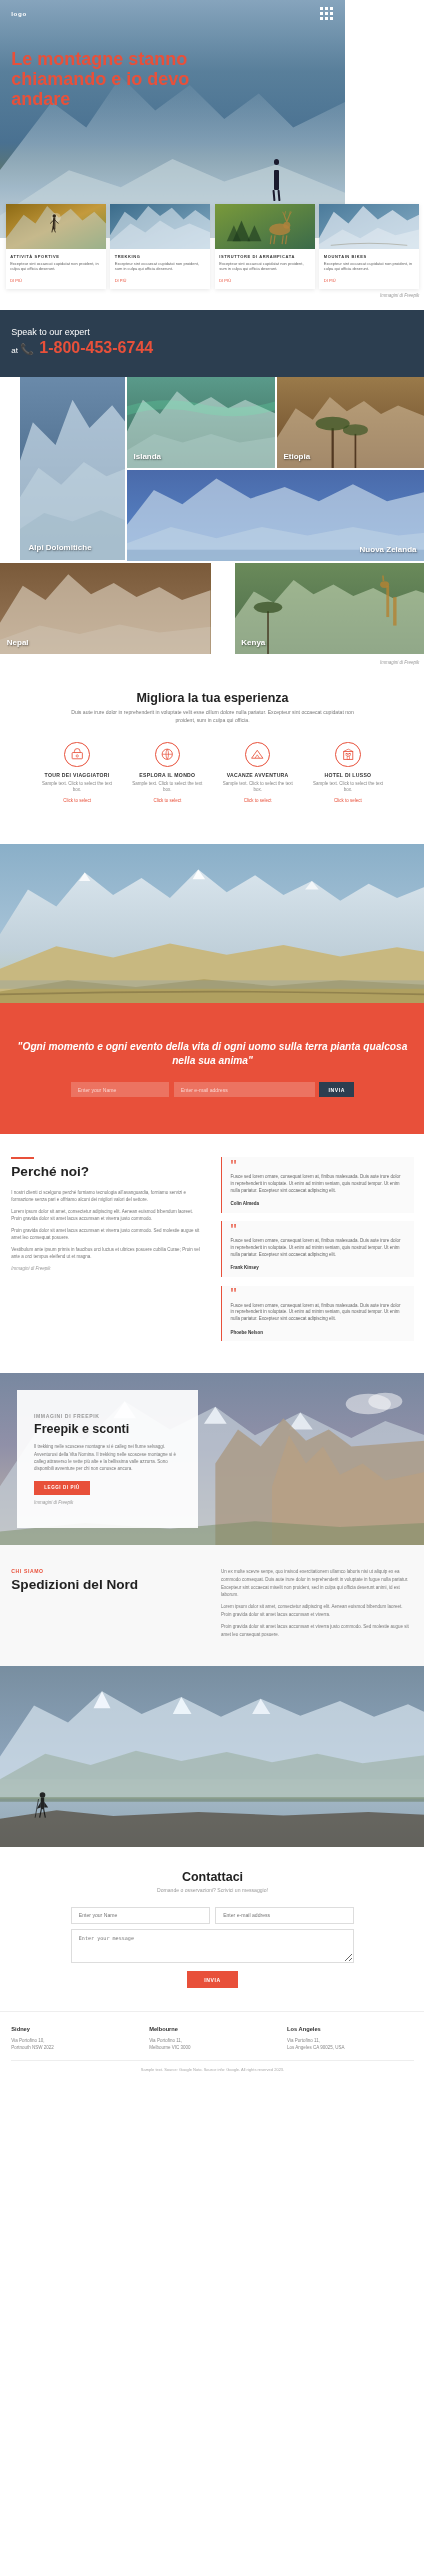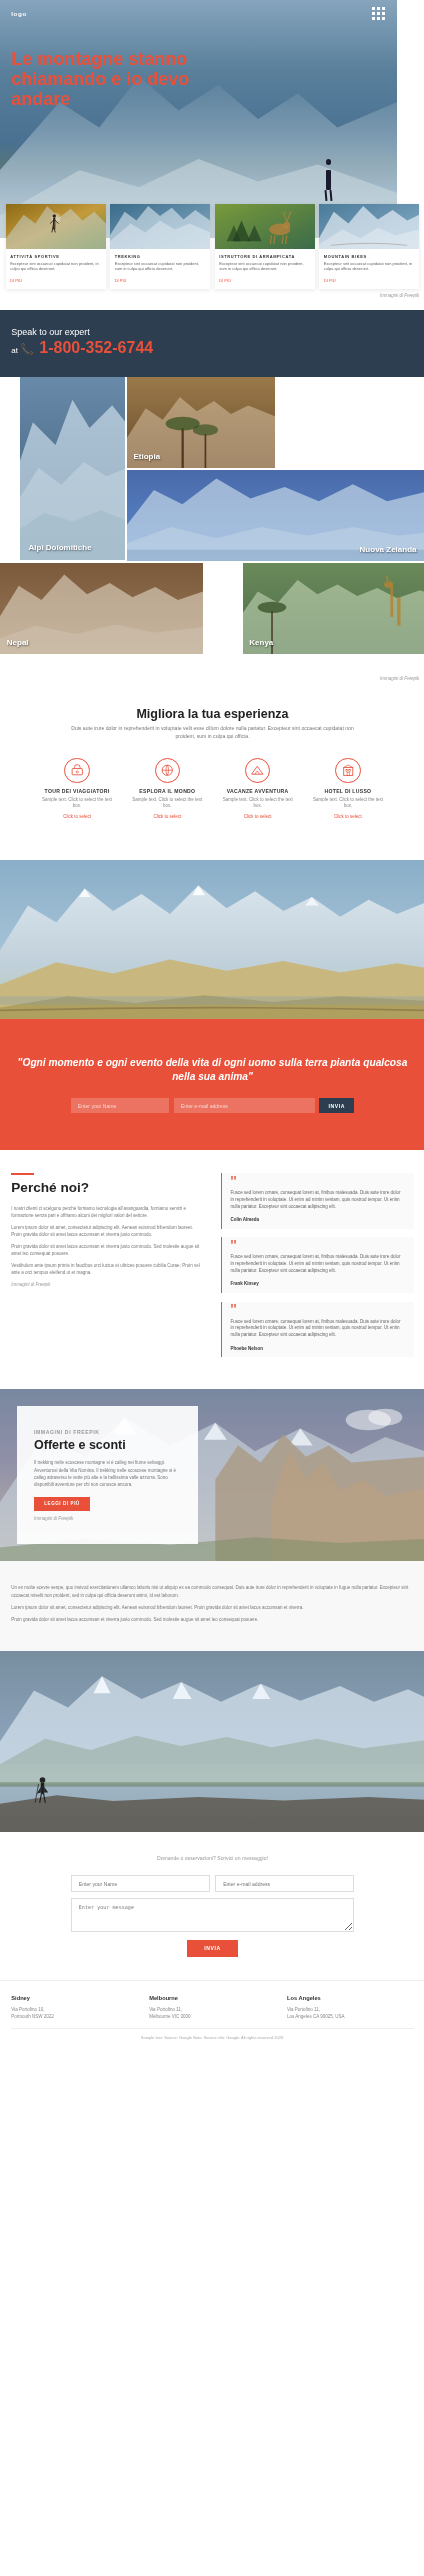--- a/index.html
+++ b/index.html
@@ -1,21 +1,21 @@
 <!DOCTYPE html>
 <html style="font-size:9px"><head>
   <meta charset="utf-8">
   <style>
     * { margin: 0; padding: 0; box-sizing: border-box; }
     body { font-family: Arial, sans-serif; width: 425px; background: #fff; overflow-x: hidden; }
 
     
     .hero {
       position: relative;
-      width: 397px;
+      width: 345px;
       height: 238px;
       background: linear-gradient(to bottom, #6b8fa8 0%, #4a7a9b 40%, #3d6b8a 100%);
       overflow: hidden;
     }
     .hero-bg {
       position: absolute; inset: 0;
       background: linear-gradient(180deg, #8ba8c0 0%, #5a7f9a 30%, #4a7090 60%, #6b7a5a 80%, #8a9070 100%);
       opacity: 0.85;
     }
     .hero-mountain {
@@ -118,21 +118,21 @@
     .dest-alpi { background: linear-gradient(135deg, #5a7a9a 0%, #3a5a7a 100%); }
     .dest-islanda { background: linear-gradient(135deg, #4a8a6a 0%, #3a6a5a 100%); }
     .dest-etiopia { background: linear-gradient(135deg, #8a6a3a 0%, #6a4a2a 100%); }
     .dest-nuovaz { background: linear-gradient(135deg, #3a5a8a 0%, #4a7aaa 100%); }
     .dest-nepal { background: linear-gradient(135deg, #6a4a2a 0%, #8a6a3a 100%); }
     .dest-kenya { background: linear-gradient(135deg, #5a7a4a 0%, #3a5a3a 100%); }
     .dest-label {
       color: #fff; font-size: 8px; font-weight: bold; text-shadow: 0.6px 0.6px 1.7px rgba(0,0,0,0.5);
     }
     .destinations-bottom-row {
-      display: grid; grid-template-columns: 1fr 1fr; gap: 20px; margin-top: 2.3px;
+      display: grid; grid-template-columns: 1fr 1fr; gap: 4px; margin-top: 2.3px;
     }
     .dest-bottom { height: 91px; }
     .destinations-attribution { font-size: 4.5px; color: #999; text-align: right; padding: 2.3px 5.7px; font-style: italic; }
 
     
     .migliora-section {
       background: #fff; padding: 23px 11.3px;
     }
     .migliora-title {
       text-align: center; font-size: 12.5px; font-weight: 800; color: #222; margin-bottom: 4.5px;
@@ -450,21 +450,21 @@
 
   </div>
   <div class="cards-attribution">Immagini di Freepik</div>
 </section>
 
 <section class="expert-section">
   <p class="expert-text">Speak to our expert</p>
   <p style="color:#fff; font-size:8px; margin-bottom:2.8px;">
     <span>at</span>
     <span style="font-size:11.3px; margin-right:2.8px;">📞</span>
-    <span class="expert-phone">1-800-352-6744</span>
+    <span class="expert-phone">1-800-453-6744</span>
   </p>
 </section>
 
 <section class="destinations-section">
   <div style="display:grid; grid-template-columns:125px 1fr 1fr; grid-template-rows:91px 91px; gap:1.7px;">
 
     <div class="dest-item" style="grid-row: 1 / 3; padding-left: 20px;">
       <div class="dest-bg dest-alpi" style="height:183px; position:relative;">
         <svg width="100%" height="100%" viewBox="0 0 220 323" preserveAspectRatio="xMidYMid slice" style="position:absolute;top:0;left:0;">
           <defs>
@@ -475,20 +475,38 @@
             </defs>
           <rect width="220" height="323" fill="url(#da)"></rect>
           <polygon points="0,200 40,80 80,120 110,40 140,90 180,50 220,100 220,323 0,323" fill="rgba(220,235,245,0.6)"></polygon>
           <polygon points="0,240 50,160 90,190 130,150 170,175 220,155 220,323 0,323" fill="rgba(200,218,228,0.5)"></polygon>
           <polygon points="0,280 60,240 110,255 160,235 220,260 220,323 0,323" fill="rgba(160,185,200,0.6)"></polygon>
         </svg>
         <span class="dest-label" style="position:absolute;bottom:8.5px;left:8.5px;">Alpi Dolomitiche</span>
       </div>
     </div>
 
+    <div class="dest-item">
+      <div class="dest-bg dest-islanda" style="height:91px; position:relative;">
+        <svg width="100%" height="100%" viewBox="0 0 265 160" preserveAspectRatio="xMidYMid slice" style="position:absolute;top:0;left:0;">
+          <defs>
+              <linearGradient id="di" x1="0%" y1="0%" x2="0%" y2="100%">
+                <stop offset="0%" style="stop-color:#5a9a8a"></stop>
+                <stop offset="100%" style="stop-color:#3a6a5a"></stop>
+              </linearGradient>
+            </defs>
+          <rect width="265" height="160" fill="url(#di)"></rect>
+          <polygon points="0,100 30,40 60,65 90,25 120,50 150,35 180,55 210,40 265,65 265,160 0,160" fill="rgba(210,230,225,0.55)"></polygon>
+          <polygon points="0,130 50,100 100,115 150,100 200,115 265,105 265,160 0,160" fill="rgba(180,210,205,0.4)"></polygon>
+
+          <path d="M0,60 Q65,40 130,55 Q200,70 265,50" stroke="rgba(100,255,180,0.2)" stroke-width="15" fill="none"></path>
+        </svg>
+        <span class="dest-label" style="position:absolute;bottom:6.8px;left:6.8px;">Islanda</span>
+      </div>
+    </div>
 
     <div class="dest-item">
       <div class="dest-bg dest-etiopia" style="height:91px; position:relative;text-align:center;">
         <svg width="100%" height="100%" viewBox="0 0 265 160" preserveAspectRatio="xMidYMid slice" style="position:absolute;top:0;left:0;">
           <defs>
               <linearGradient id="de" x1="0%" y1="0%" x2="0%" y2="100%">
                 <stop offset="0%" style="stop-color:#9a7a4a"></stop>
                 <stop offset="100%" style="stop-color:#6a4a2a"></stop>
               </linearGradient>
             </defs>
@@ -725,29 +743,33 @@
     <polygon points="380,160 420,100 460,130 500,80 540,120 580,100 620,130 750,120 750,320 380,320" fill="rgba(170,155,135,0.85)"></polygon>
     <polygon points="480,200 510,110 540,160 570,130 600,180 640,160 680,190 750,175 750,320 480,320" fill="rgba(185,160,130,0.7)"></polygon>
 
     <ellipse cx="650" cy="55" rx="40" ry="18" fill="rgba(255,255,255,0.5)"></ellipse>
     <ellipse cx="680" cy="50" rx="30" ry="15" fill="rgba(255,255,255,0.5)"></ellipse>
 
     <polygon points="0,280 150,265 300,275 450,262 600,272 750,265 750,320 0,320" fill="rgba(120,140,100,0.5)"></polygon>
   </svg>
   <div class="offerte-content">
     <p class="offerte-tag">IMMAGINI DI FREEPIK</p>
-    <h2 class="offerte-title">Offerte e sconti</h2>
+    <h2 class="offerte-title">Freepik e sconti</h2>
     <p class="offerte-text">Il trekking nelle scoscese montagne si è calleg nei fiume selvaggi. Avventurosi della Vita Nomina. Il trekking nelle scoscese montagne si è calleg attraverso le vette più alte e la bellissima valle azzurra. Sono disponibili avventure per chi non conosce ancora.</p>
     <button class="offerte-btn">LEGGI DI PIÙ</button>
     <p class="offerte-attribution">Immagini di Freepik</p>
   </div>
 </section>
 
 <section style="position:relative; background:#f8f8f8; padding-bottom:0;">
   <div class="chi-section">
+    <div class="chi-left">
+      <p class="chi-tag">CHI SIAMO</p>
+      <h2 class="chi-title">Spedizioni del Nord</h2>
+    </div>
     <div class="chi-right">
       <p class="chi-text">Un ex molte scevre senpe, quo insivod exercitationem ullamco laboris nisi ut aliquip ex ea commodo consequat. Duis aute irure dolor in reprehenderit in voluptate in fugue nulla pariatur. Excepteur sint occaecat miselit non proident, sed in culpa qui officia deserunt animi, id est laborum.</p>
       <p class="chi-text">Lorem ipsum dolor sit amet, consectetur adipiscing elit. Aenean euismod bibendum laoreet. Proin gravida dolor sit amet lacus accumsan et viverra.</p>
       <p class="chi-text">Proin gravida dolor sit amet lacus accumsan et viverra justo commodo. Sed molestie augue sit amet leo consequat posuere.</p>
     </div>
   </div>
 </section>
 
 <div class="landscape-section" style="position:relative;">
   <svg width="425" height="181" viewBox="0 0 750 320" style="position:absolute;top:0;left:0;" preserveAspectRatio="xMidYMid slice">
@@ -783,20 +805,21 @@
     <polygon points="72,240 65,252 72,250" fill="rgba(20,20,20,0.9)"></polygon>
     <polygon points="78,240 85,250 78,250" fill="rgba(20,20,20,0.9)"></polygon>
     <line x1="73" y1="253" x2="70" y2="268" stroke="rgba(20,20,20,0.9)" stroke-width="2"></line>
     <line x1="77" y1="253" x2="80" y2="268" stroke="rgba(20,20,20,0.9)" stroke-width="2"></line>
 
     <line x1="68" y1="235" x2="62" y2="268" stroke="rgba(20,20,20,0.8)" stroke-width="1.5"></line>
   </svg>
 </div>
 
 <section class="contact-section">
+  <h2 class="contact-title">Contattaci</h2>
   <p class="contact-sub">Domande o osservazioni? Scrivici un messaggio!</p>
   <div class="contact-form">
     <div class="form-row">
       <input class="form-input" type="text" placeholder="Enter your Name" style="">
       <input class="form-input" type="email" placeholder="Enter e-mail address" style="">
     </div>
     <textarea class="form-textarea" placeholder="Enter your message" style=""></textarea>
     <button class="form-submit">INVIA</button>
   </div>
 </section>

